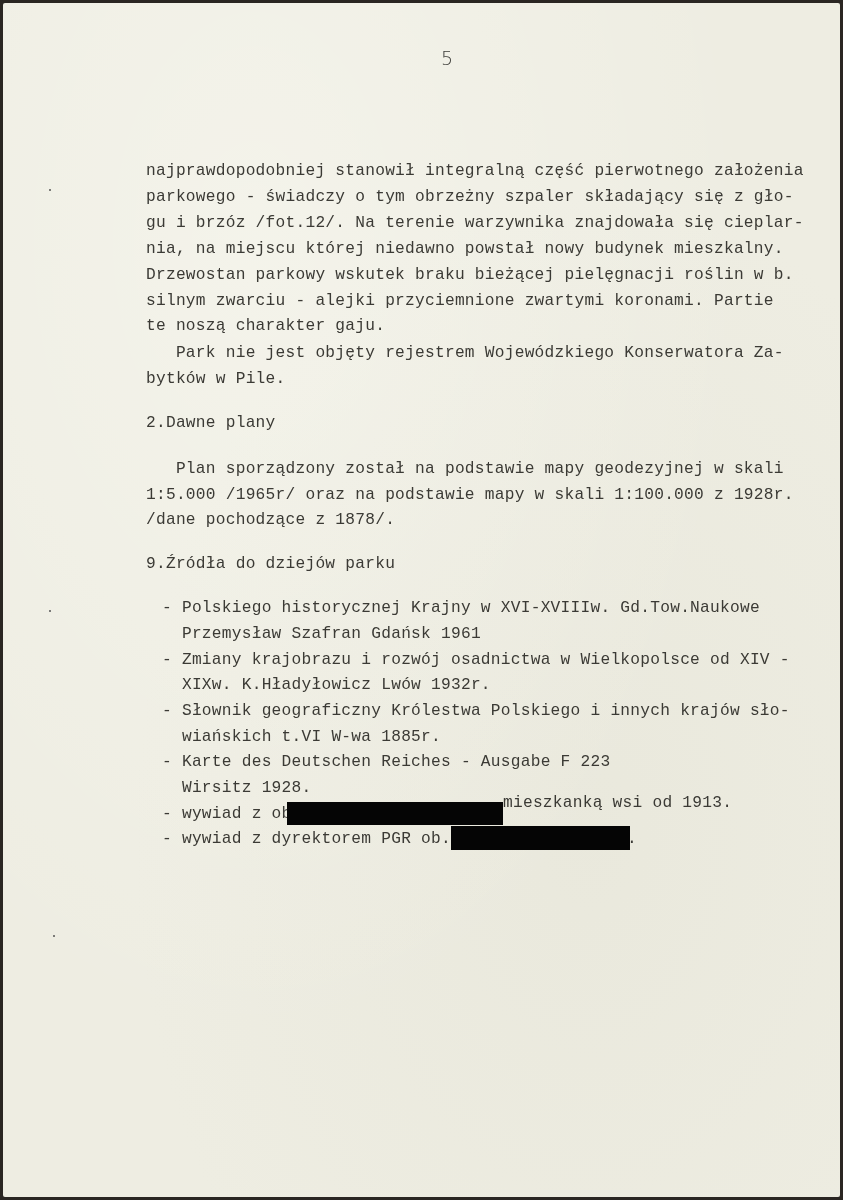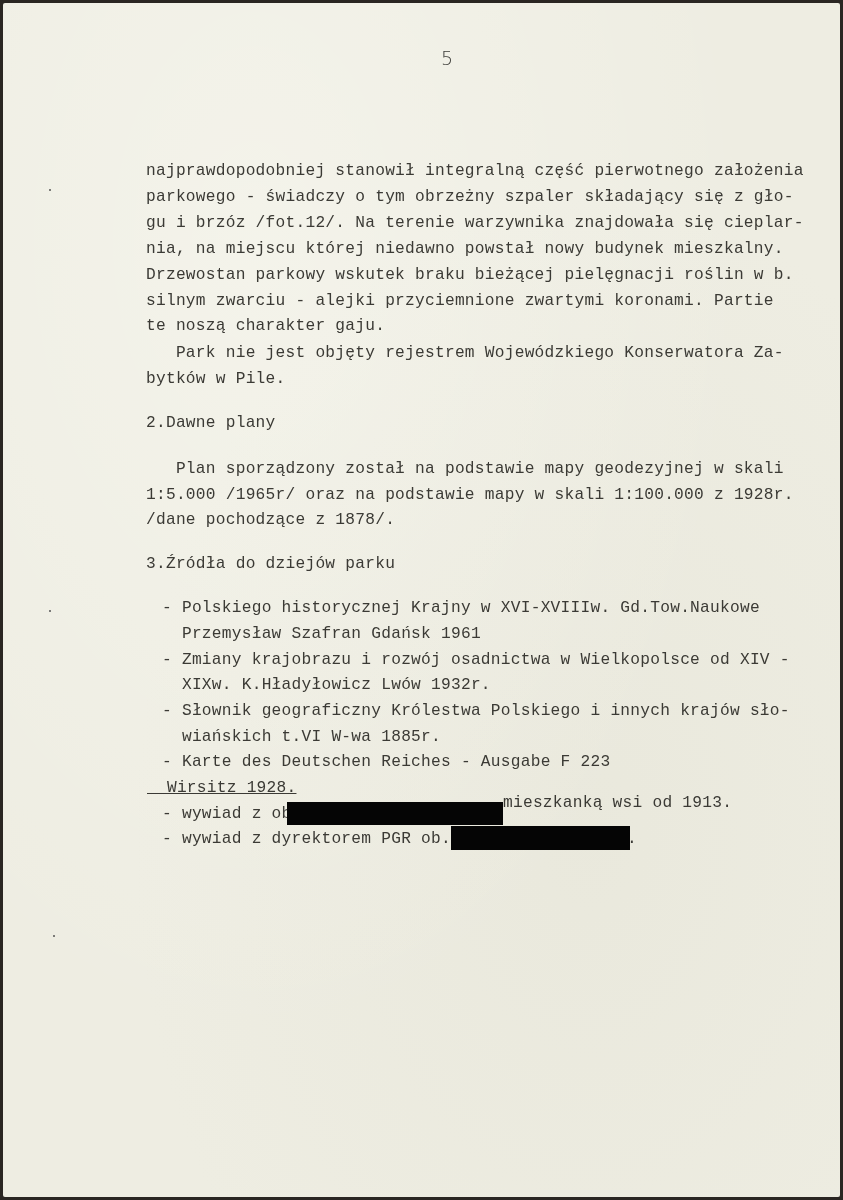--- a/index.html
+++ b/index.html
@@ -46,30 +46,30 @@
   <div class="line" style="left:143px; top:340px;">   Park nie jest objęty rejestrem Wojewódzkiego Konserwatora Za-</div>
 
   <div class="line" style="left:143px; top:313px;">te noszą charakter gaju.</div>
   <div class="line" style="left:143px; top:366px;">bytków w Pile.</div>
 
   <div class="line" style="left:143px; top:410px;">2.Dawne plany</div>
   <div class="line" style="left:143px; top:456px;font-family:Liberation Mono, monospace;">   Plan sporządzony został na podstawie mapy geodezyjnej w skali</div>
   <div class="line" style="left:143px; top:482px;">1:5.000 /1965r/ oraz na podstawie mapy w skali 1:100.000 z 1928r.</div>
   <div class="line" style="left:143px; top:507px;">/dane pochodzące z 1878/.</div>
 
-  <div class="line" style="left:143px; top:551px;">3.Źródła do dziejów parku</div>
+  <div class="line" style="left:143px; top:551px;">9.Źródła do dziejów parku</div>
 
   <div class="line" style="left:159px; top:595px;">- Polskiego historycznej Krajny w XVI-XVIIIw. Gd.Tow.Naukowe</div>
   <div class="line" style="left:159px; top:621px;">  Przemysław Szafran Gdańsk 1961</div>
   <div class="line" style="left:159px; top:647px;">- Zmiany krajobrazu i rozwój osadnictwa w Wielkopolsce od XIV -</div>
   <div class="line" style="left:159px; top:672px;">  XIXw. K.Hładyłowicz Lwów 1932r.</div>
   <div class="line" style="left:159px; top:698px;">- Słownik geograficzny Królestwa Polskiego i innych krajów sło-</div>
   <div class="line" style="left:159px; top:724px;text-align:right;">  wiańskich t.VI W-wa 1885r.</div>
   <div class="line" style="left:159px; top:749px;">- Karte des Deutschen Reiches - Ausgabe F 223</div>
-  <div class="line" style="left:144px; top:775px;text-decoration:underline;">  Wirsitz 1928.</div>
+  <div class="line" style="left:159px; top:775px;">  Wirsitz 1928.</div>
 
   <div class="line" style="left:159px; top:801px;">- wywiad z ob.</div>
   <div class="redact" style="left:284px; top:799px; width:216px; height:23px;"></div>
   <div class="line" style="left:500px; top:768px;margin-top:22px;">mieszkanką wsi od 1913.</div>
 
   <div class="line" style="left:159px; top:826px;">- wywiad z dyrektorem PGR ob.</div>
   <div class="redact" style="left:448px; top:823px; width:179px; height:24px;"></div>
   <div class="line" style="left:624px; top:826px;">.</div>
 
   <div class="speck" style="left:46px; top:186px;"></div>

